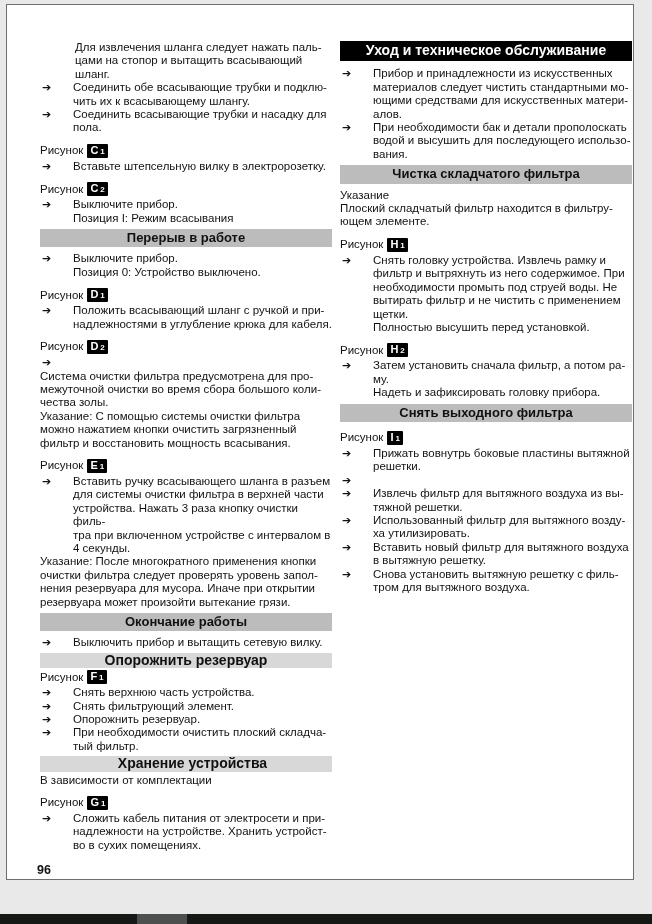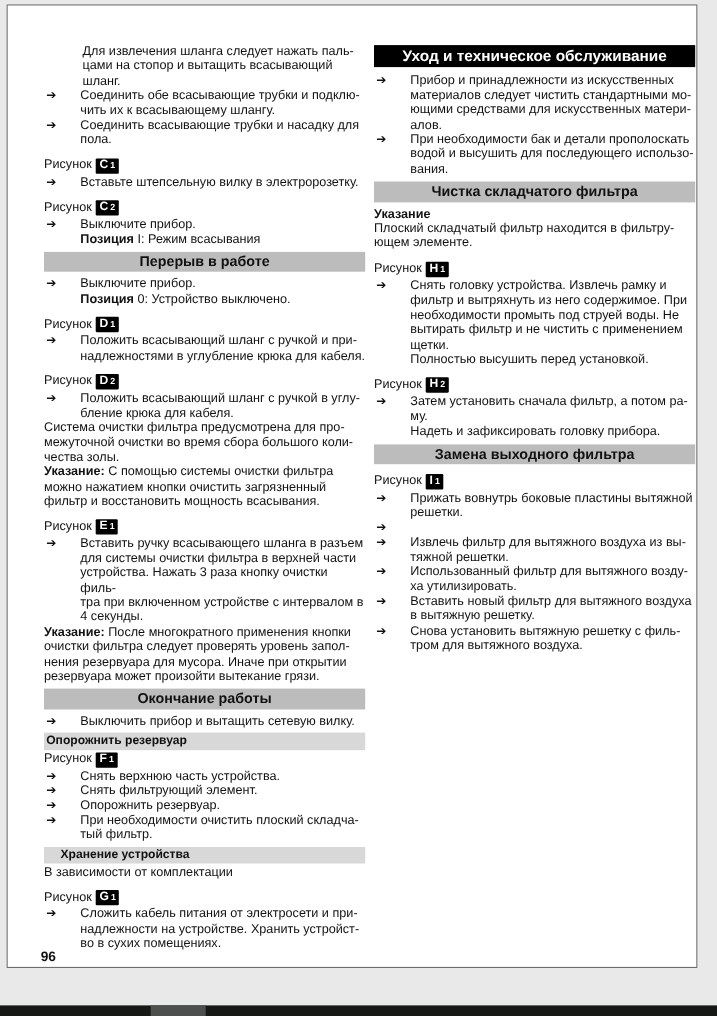--- a/index.html
+++ b/index.html
@@ -13,35 +13,35 @@
     position:absolute;left:6px;top:4px;width:628px;height:876px;
     background:#ffffff;border:1px solid #6e6e6e;box-sizing:border-box;
     overflow:hidden;
   }
   .cols{
     display:flex;gap:8px;padding:36px 3px 0 33px;box-sizing:border-box;
   }
   .col{width:292px;flex:0 0 292px;font-size:11.5px;line-height:13.4px;}
   .para{margin:0;white-space:pre-line;}
   .para.indent{margin-left:35px;}
-  .b{font-weight:bold;text-align:center;}
+  .b{font-weight:normal;text-align:center;}
   .bullet{display:flex;margin:0;}
   .arrow{width:33px;flex:0 0 33px;padding-left:2px;box-sizing:border-box;font-weight:bold;font-size:11px;}
   .btext{flex:1;white-space:pre-line;}
   .h1{
     background:#000;color:#fff;font-weight:bold;font-size:14px;
     text-align:center;padding:3px 0 4px;margin:0 0 6px 0;
   }
   .h2{
     background:#bcbcbc;color:#111;font-weight:bold;font-size:13px;
     text-align:center;padding:2px 12px 3px;margin:4px 0 5px 0;
   }
   .h3{
-    background:#d8d8d8;color:#111;font-weight:bold;font-size:11px;
-    text-align:left;padding:1px 2px;margin:3px 0 2px 0;
+    background:#d8d8d8;color:#111;font-weight:bold;font-size:14px;
+    text-align:center;padding:1px 2px;margin:3px 0 2px 0;
   }
   .fig{margin:9px 0 2px 0;display:flex;align-items:center;gap:4px;text-align:right;}
   .fig.tight{margin-top:2px;}
   .badge{
     background:#000;color:#fff;display:inline-flex;align-items:baseline;
     padding:0 3px 1px 3px;border-radius:1px;line-height:12px;height:13px;
   }
   .bl{font-weight:bold;font-size:11px;}
   .bn{font-weight:bold;font-size:8px;margin-left:2px;}
   .footer{
@@ -121,22 +121,20 @@
         </div>
         <div class="fig">
           <span>Рисунок</span>
           <span class="badge">
             <span class="bl">D</span>
             <span class="bn">2</span>
           </span>
         </div>
         <div class="bullet">
           <span class="arrow">➔</span>
-          <span class="btext"><span>Положить всасывающий шланг с ручкой в углу-
-бление крюка для кабеля.</span></span>
         </div>
         <div class="para"><span>Система очистки фильтра предусмотрена для про-
 межуточной очистки во время сбора большого коли-
 чества золы.</span></div>
         <div class="para"><span class="b">Указание:</span><span> С помощью системы очистки фильтра
 можно нажатием кнопки очистить загрязненный
 фильтр и восстановить мощность всасывания.</span></div>
         <div class="fig">
           <span>Рисунок</span>
           <span class="badge">
@@ -243,21 +241,21 @@
             <span class="bl">H</span>
             <span class="bn">2</span>
           </span>
         </div>
         <div class="bullet">
           <span class="arrow">➔</span>
           <span class="btext"><span>Затем установить сначала фильтр, а потом ра-
 му.
 Надеть и зафиксировать головку прибора.</span></span>
         </div>
-        <div class="h2" style="background: rgb(188, 188, 188);">Замена выходного фильтра</div>
+        <div class="h2" style="background: rgb(188, 188, 188);">Снять выходного фильтра</div>
         <div class="fig">
           <span>Рисунок</span>
           <span class="badge">
             <span class="bl">I</span>
             <span class="bn">1</span>
           </span>
         </div>
         <div class="bullet">
           <span class="arrow">➔</span>
           <span class="btext"><span>Прижать вовнутрь боковые пластины вытяжной

